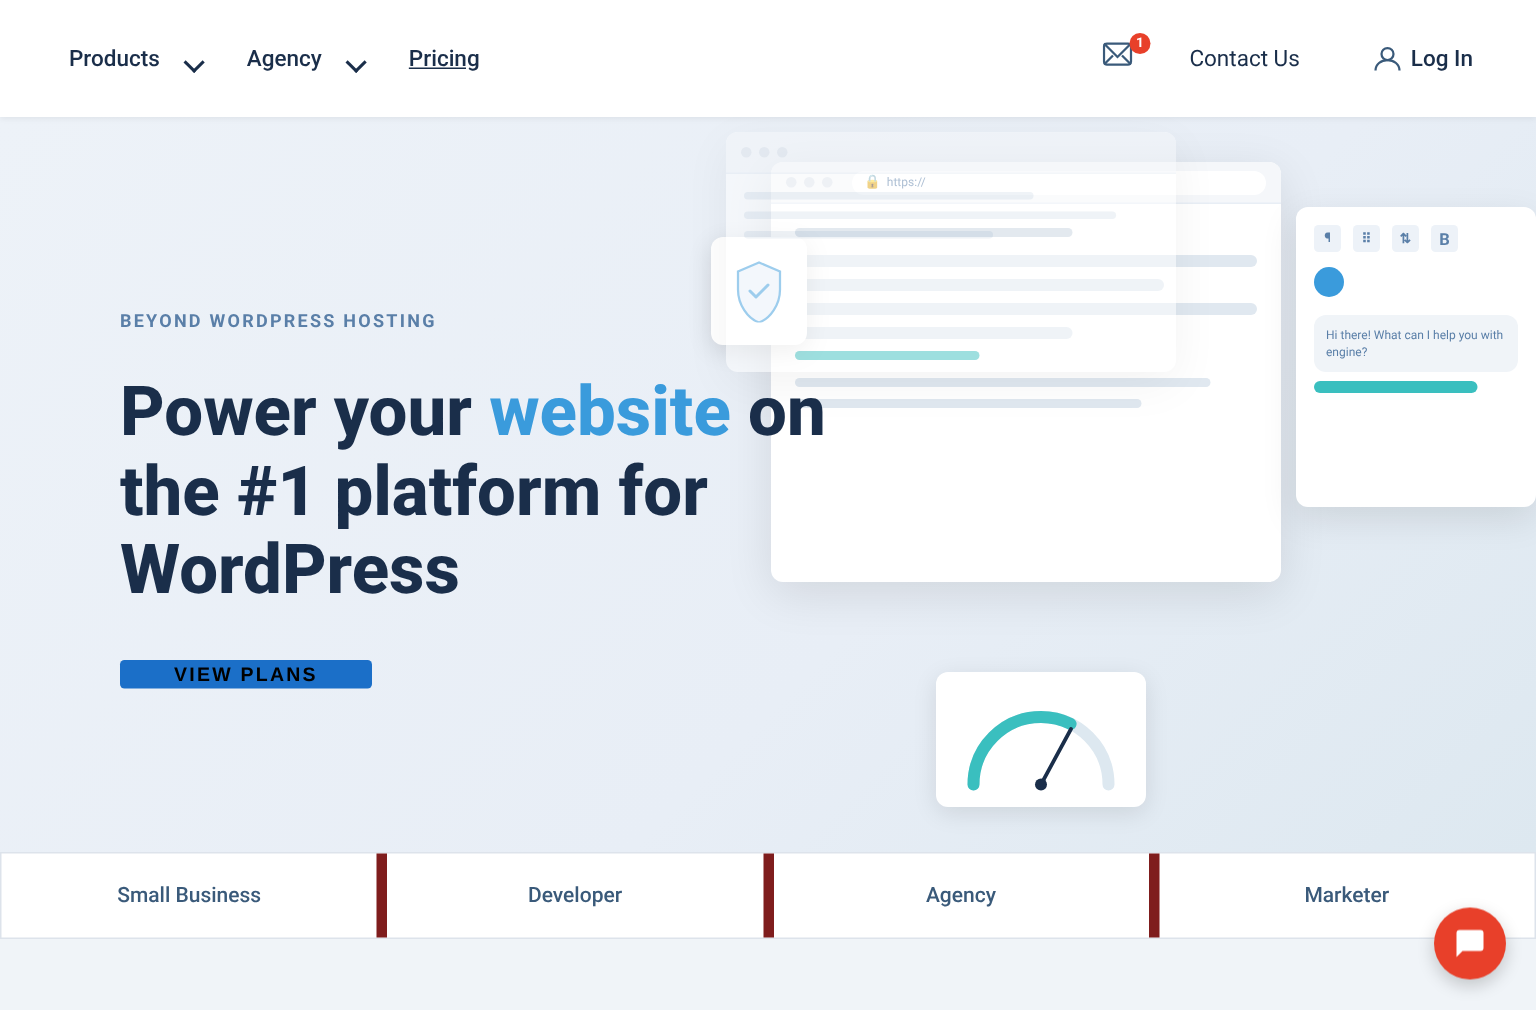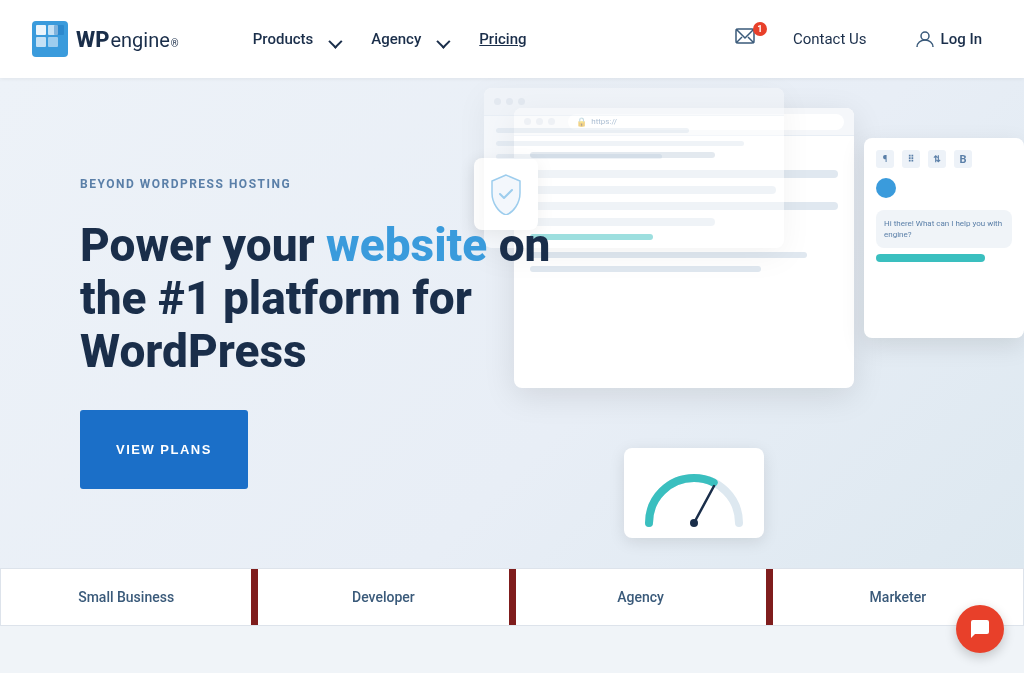--- a/index.html
+++ b/index.html
@@ -186,23 +186,23 @@
       line-height: 1.15;
       margin-bottom: 32px;
     }
 
     .hero-title .highlight {
       color: #3a9bdc;
     }
 
     .cta-btn {
       background: #1b6fc8;
-      color: #ffffff;
+      color: #000000;
       border: none;
-      padding: 32px 36px;
+      padding: 2px 36px;
       font-size: 13px;
       font-weight: 700;
       letter-spacing: 1.5px;
       text-transform: uppercase;
       cursor: pointer;
       border-radius: 3px;
     }
 
     
     .browser-mock {
@@ -405,35 +405,20 @@
       right: 0;
       top: 0;
       width: 560px;
       height: 100%;
     }
   </style>
 </head>
 <body>
 
 <header>
-  <a class="logo-area" href="#">
-    <svg class="logo-icon" viewBox="0 0 36 36" fill="none" xmlns="http://www.w3.org/2000/svg">
-      <rect width="36" height="36" rx="4" fill="#3a9bdc"></rect>
-      <rect x="4" y="4" width="10" height="10" rx="1" fill="white" opacity="0.9"></rect>
-      <rect x="16" y="4" width="10" height="10" rx="1" fill="white" opacity="0.7"></rect>
-      <rect x="4" y="16" width="10" height="10" rx="1" fill="white" opacity="0.7"></rect>
-      <rect x="16" y="16" width="10" height="10" rx="1" fill="white" opacity="0.5"></rect>
-      <rect x="22" y="4" width="10" height="10" rx="1" fill="#1a6fb8" opacity="0.4"></rect>
-    </svg>
-    <div class="logo-text">
-      <span class="logo-wp">WP</span>
-      <span class="logo-engine">engine</span>
-      <span class="logo-reg">®</span>
-    </div>
-  </a>
 
   <nav>
     <div class="nav-item">
       <span>Products</span>
       <span class="chevron"></span>
     </div>
     <div class="nav-item">
       <span>Agency</span>
       <span class="chevron"></span>
     </div>

